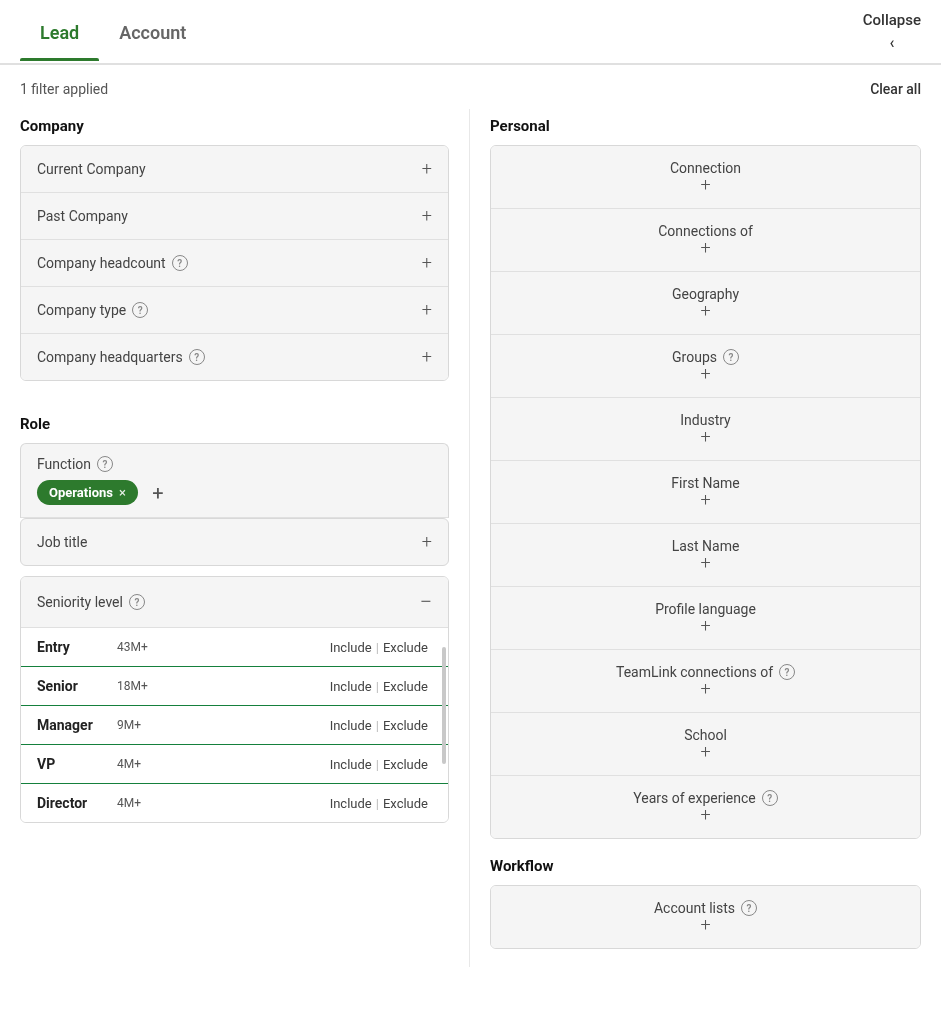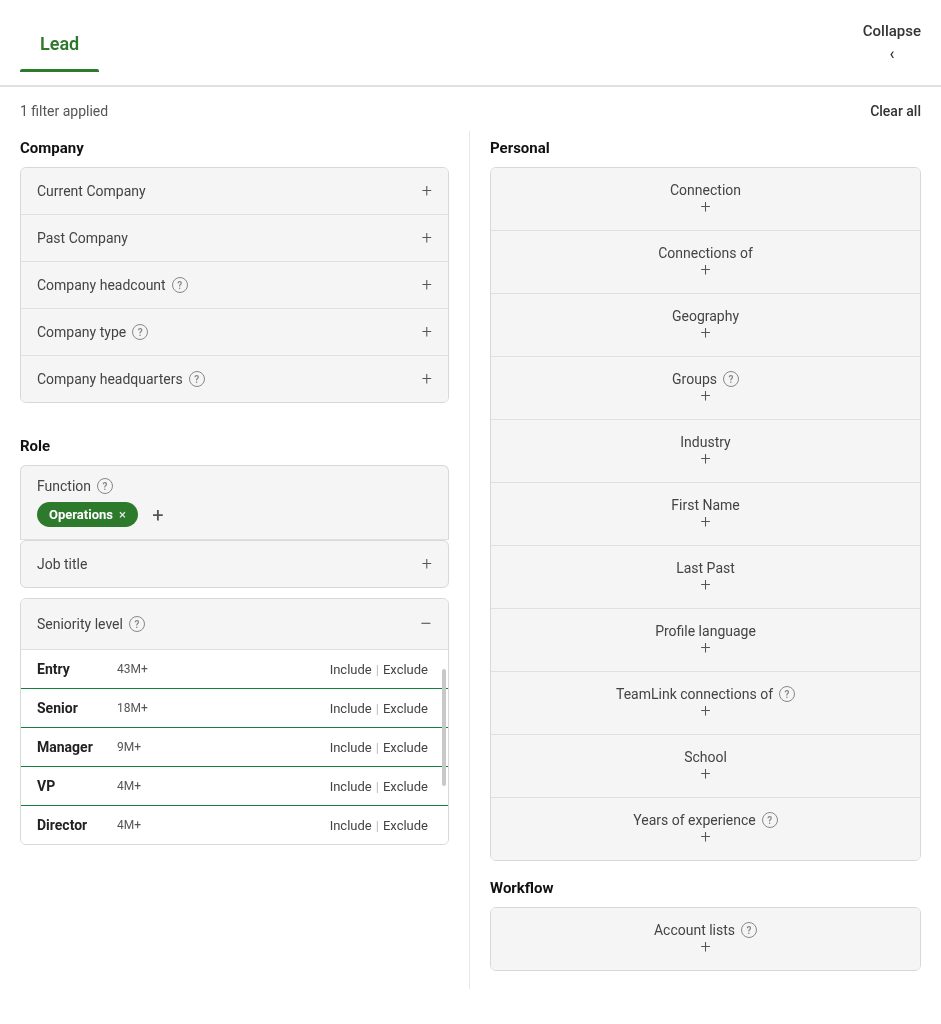--- a/index.html
+++ b/index.html
@@ -9,21 +9,21 @@
       color: #333;
       background: #fff;
       width: 941px;
       min-height: 1024px;
     }
 
     
     .tabs-header {
       display: flex;
       align-items: center;
-      padding: 15px 20px;
+      padding: 4px 20px;
       border-bottom: 2px solid #e0e0e0;
       position: relative;
     }
     .tab {
       padding: 18px 20px 16px;
       font-size: 18px;
       font-weight: 600;
       color: #666;
       cursor: pointer;
       position: relative;
@@ -322,20 +322,23 @@
     .workflow-section {
       margin-top: 8px;
     }
   </style>
 </head>
 <body>
 
 <div class="tabs-header">
   <div class="tab active">
     <span>Lead</span>
+  </div>
+  <div class="tab">
+    <span>Account</span>
   </div>
   <div class="collapse-btn">
     <span>Collapse</span>
     <span class="chevron">‹</span>
   </div>
 </div>
 
 <div class="filter-bar">
   <span class="filter-count">1 filter applied</span>
   <span class="clear-all">Clear all</span>
@@ -522,21 +525,21 @@
 
       <div class="right-filter-row">
         <span class="right-filter-label">
           <span>First Name</span>
         </span>
         <span class="plus-icon">+</span>
       </div>
 
       <div class="right-filter-row">
         <span class="right-filter-label">
-          <span>Last Past</span>
+          <span>Last Name</span>
         </span>
         <span class="plus-icon">+</span>
       </div>
 
       <div class="right-filter-row">
         <span class="right-filter-label">
           <span>Profile language</span>
         </span>
         <span class="plus-icon">+</span>
       </div>

